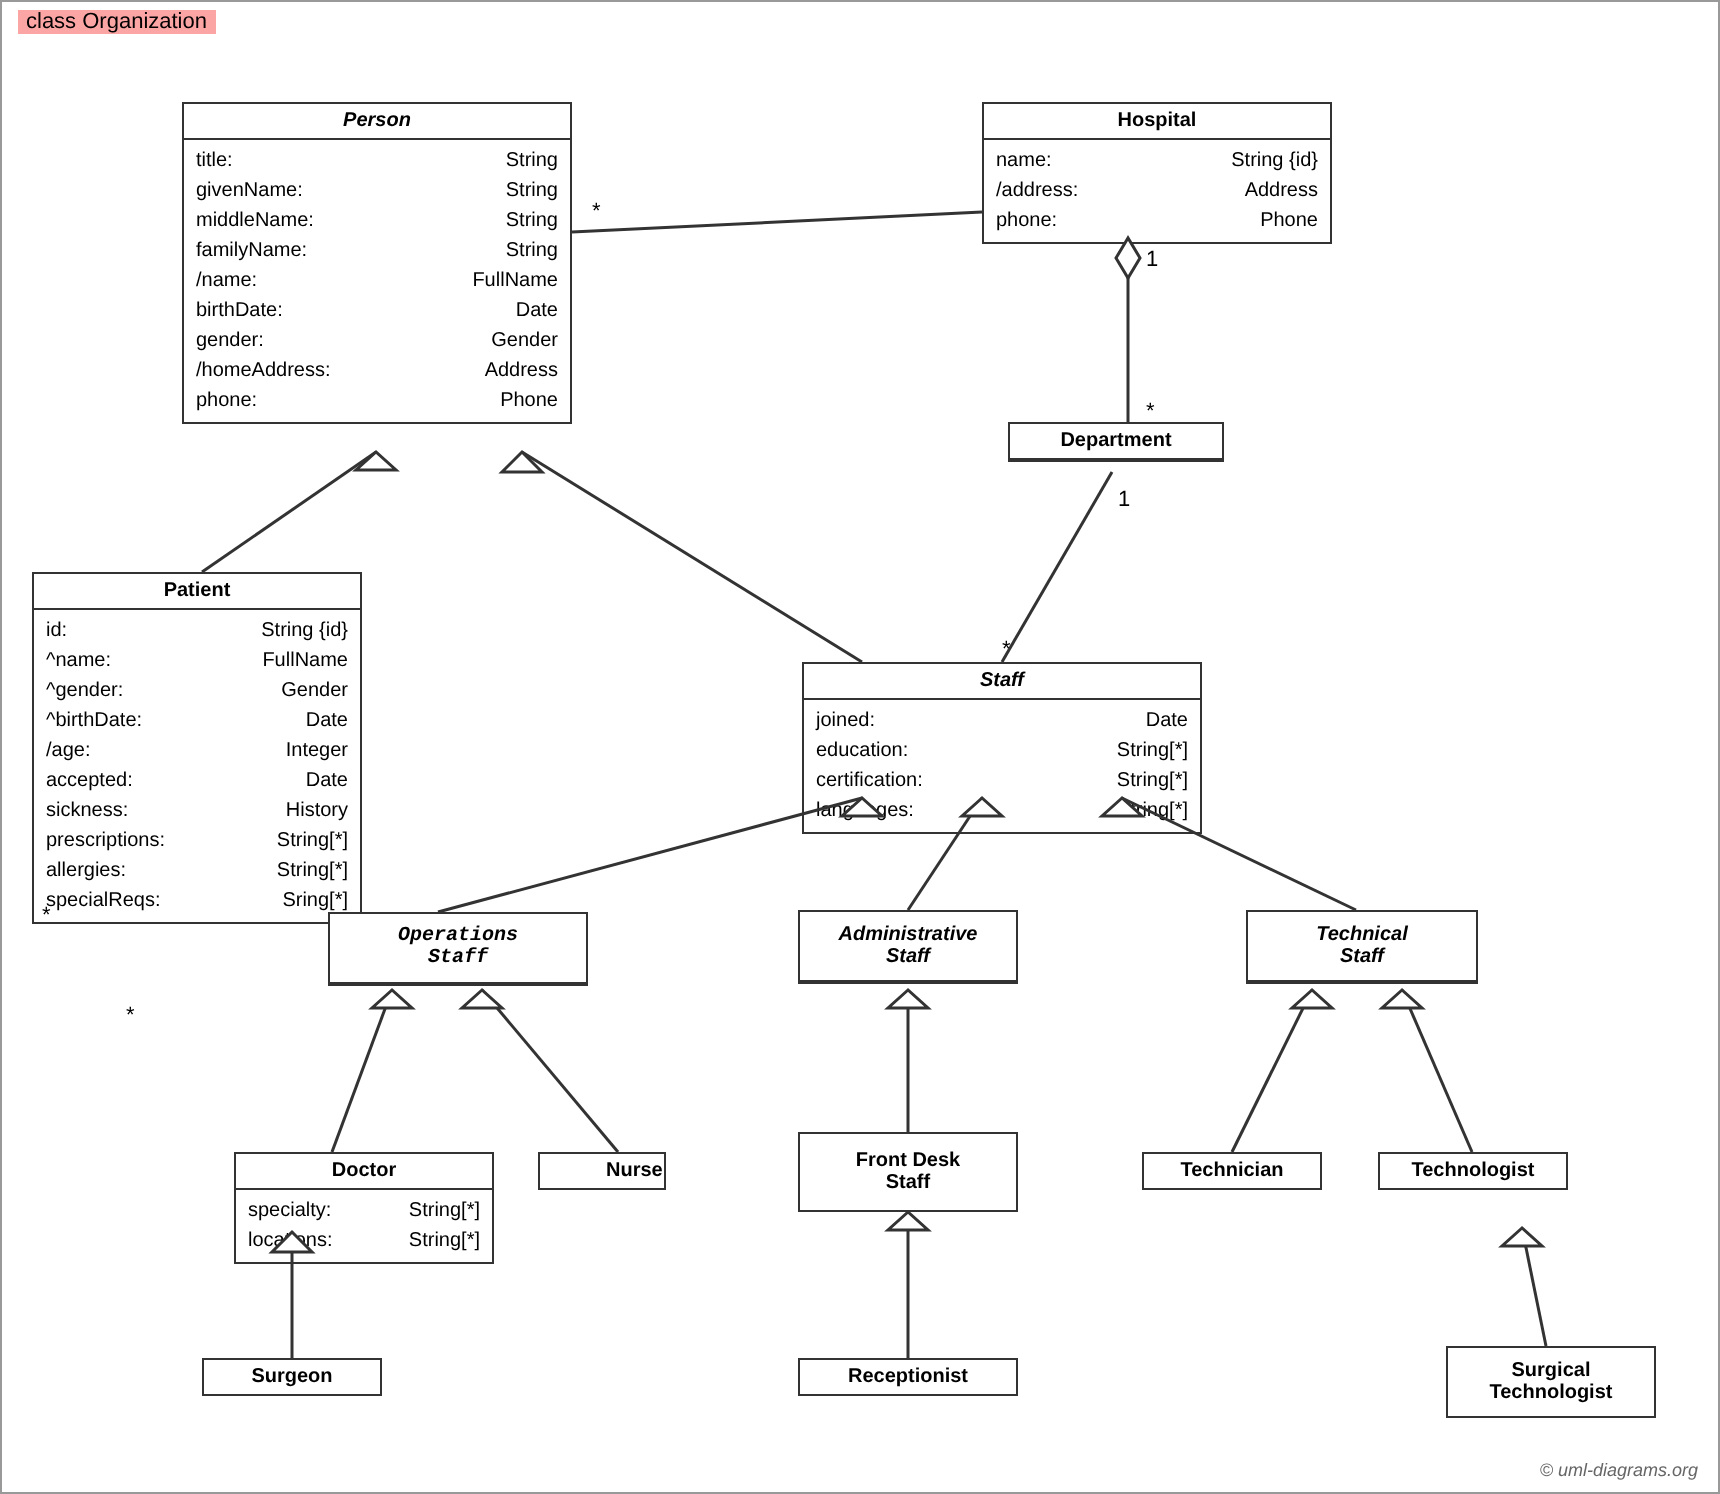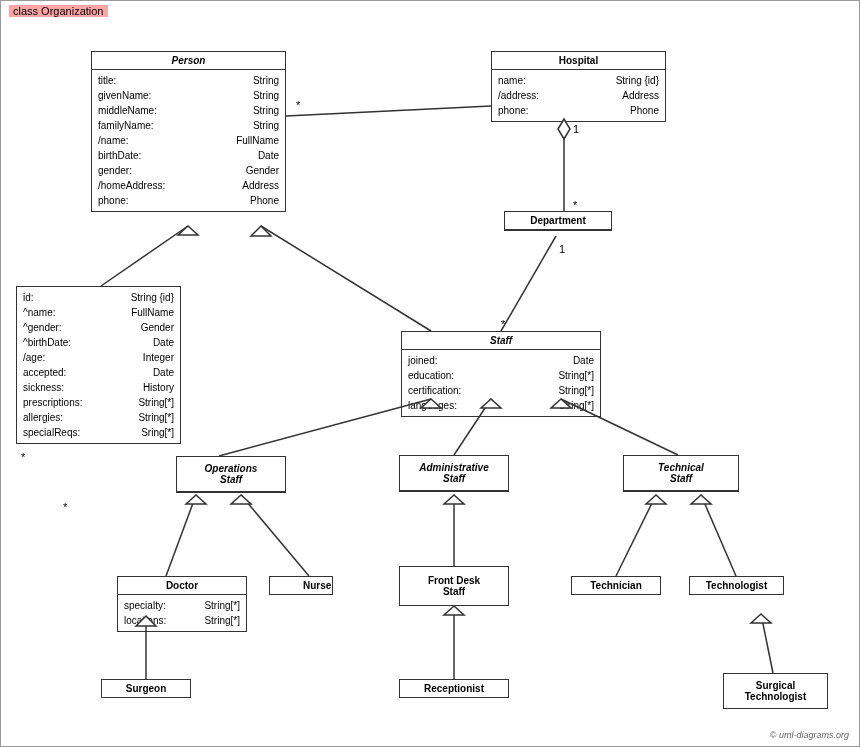--- a/index.html
+++ b/index.html
@@ -160,20 +160,21 @@
           <span class="attr-type">String[*]</span>
         </div>
       <div class="attr-row">
           <span class="attr-name">languages:</span>
           <span class="attr-type">String[*]</span>
         </div>
     </div>
   </div>
 
   <div class="uml-class" style="left:15px; top:285px; width:165px;">
+    <div class="class-name no-italic">Patient</div>
     <div class="class-attrs">
       <div class="attr-row">
           <span class="attr-name">id:</span>
           <span class="attr-type">String {id}</span>
         </div>
       <div class="attr-row">
           <span class="attr-name">^name:</span>
           <span class="attr-type">FullName</span>
         </div>
       <div class="attr-row">
@@ -204,21 +205,21 @@
           <span class="attr-name">allergies:</span>
           <span class="attr-type">String[*]</span>
         </div>
       <div class="attr-row">
           <span class="attr-name">specialReqs:</span>
           <span class="attr-type">Sring[*]</span>
         </div>
     </div>
   </div>
 
-  <div class="uml-class" style="left:175px; top:455px; width:110px; text-align:center;">
+  <div class="uml-class" style="left:163px; top:455px; width:130px; text-align:center;font-family:Liberation Mono, monospace;">
     <div class="class-name" style="padding:6px 4px;"><em>Operations<br>Staff</em></div>
   </div>
 
   <div class="uml-class" style="left:398px; top:454px; width:110px; text-align:center;">
     <div class="class-name" style="padding:6px 4px;"><em>Administrative<br>Staff</em></div>
   </div>
 
   <div class="uml-class" style="left:622px; top:454px; width:116px; text-align:center;">
     <div class="class-name" style="padding:6px 4px;"><em>Technical<br>Staff</em></div>
   </div>

